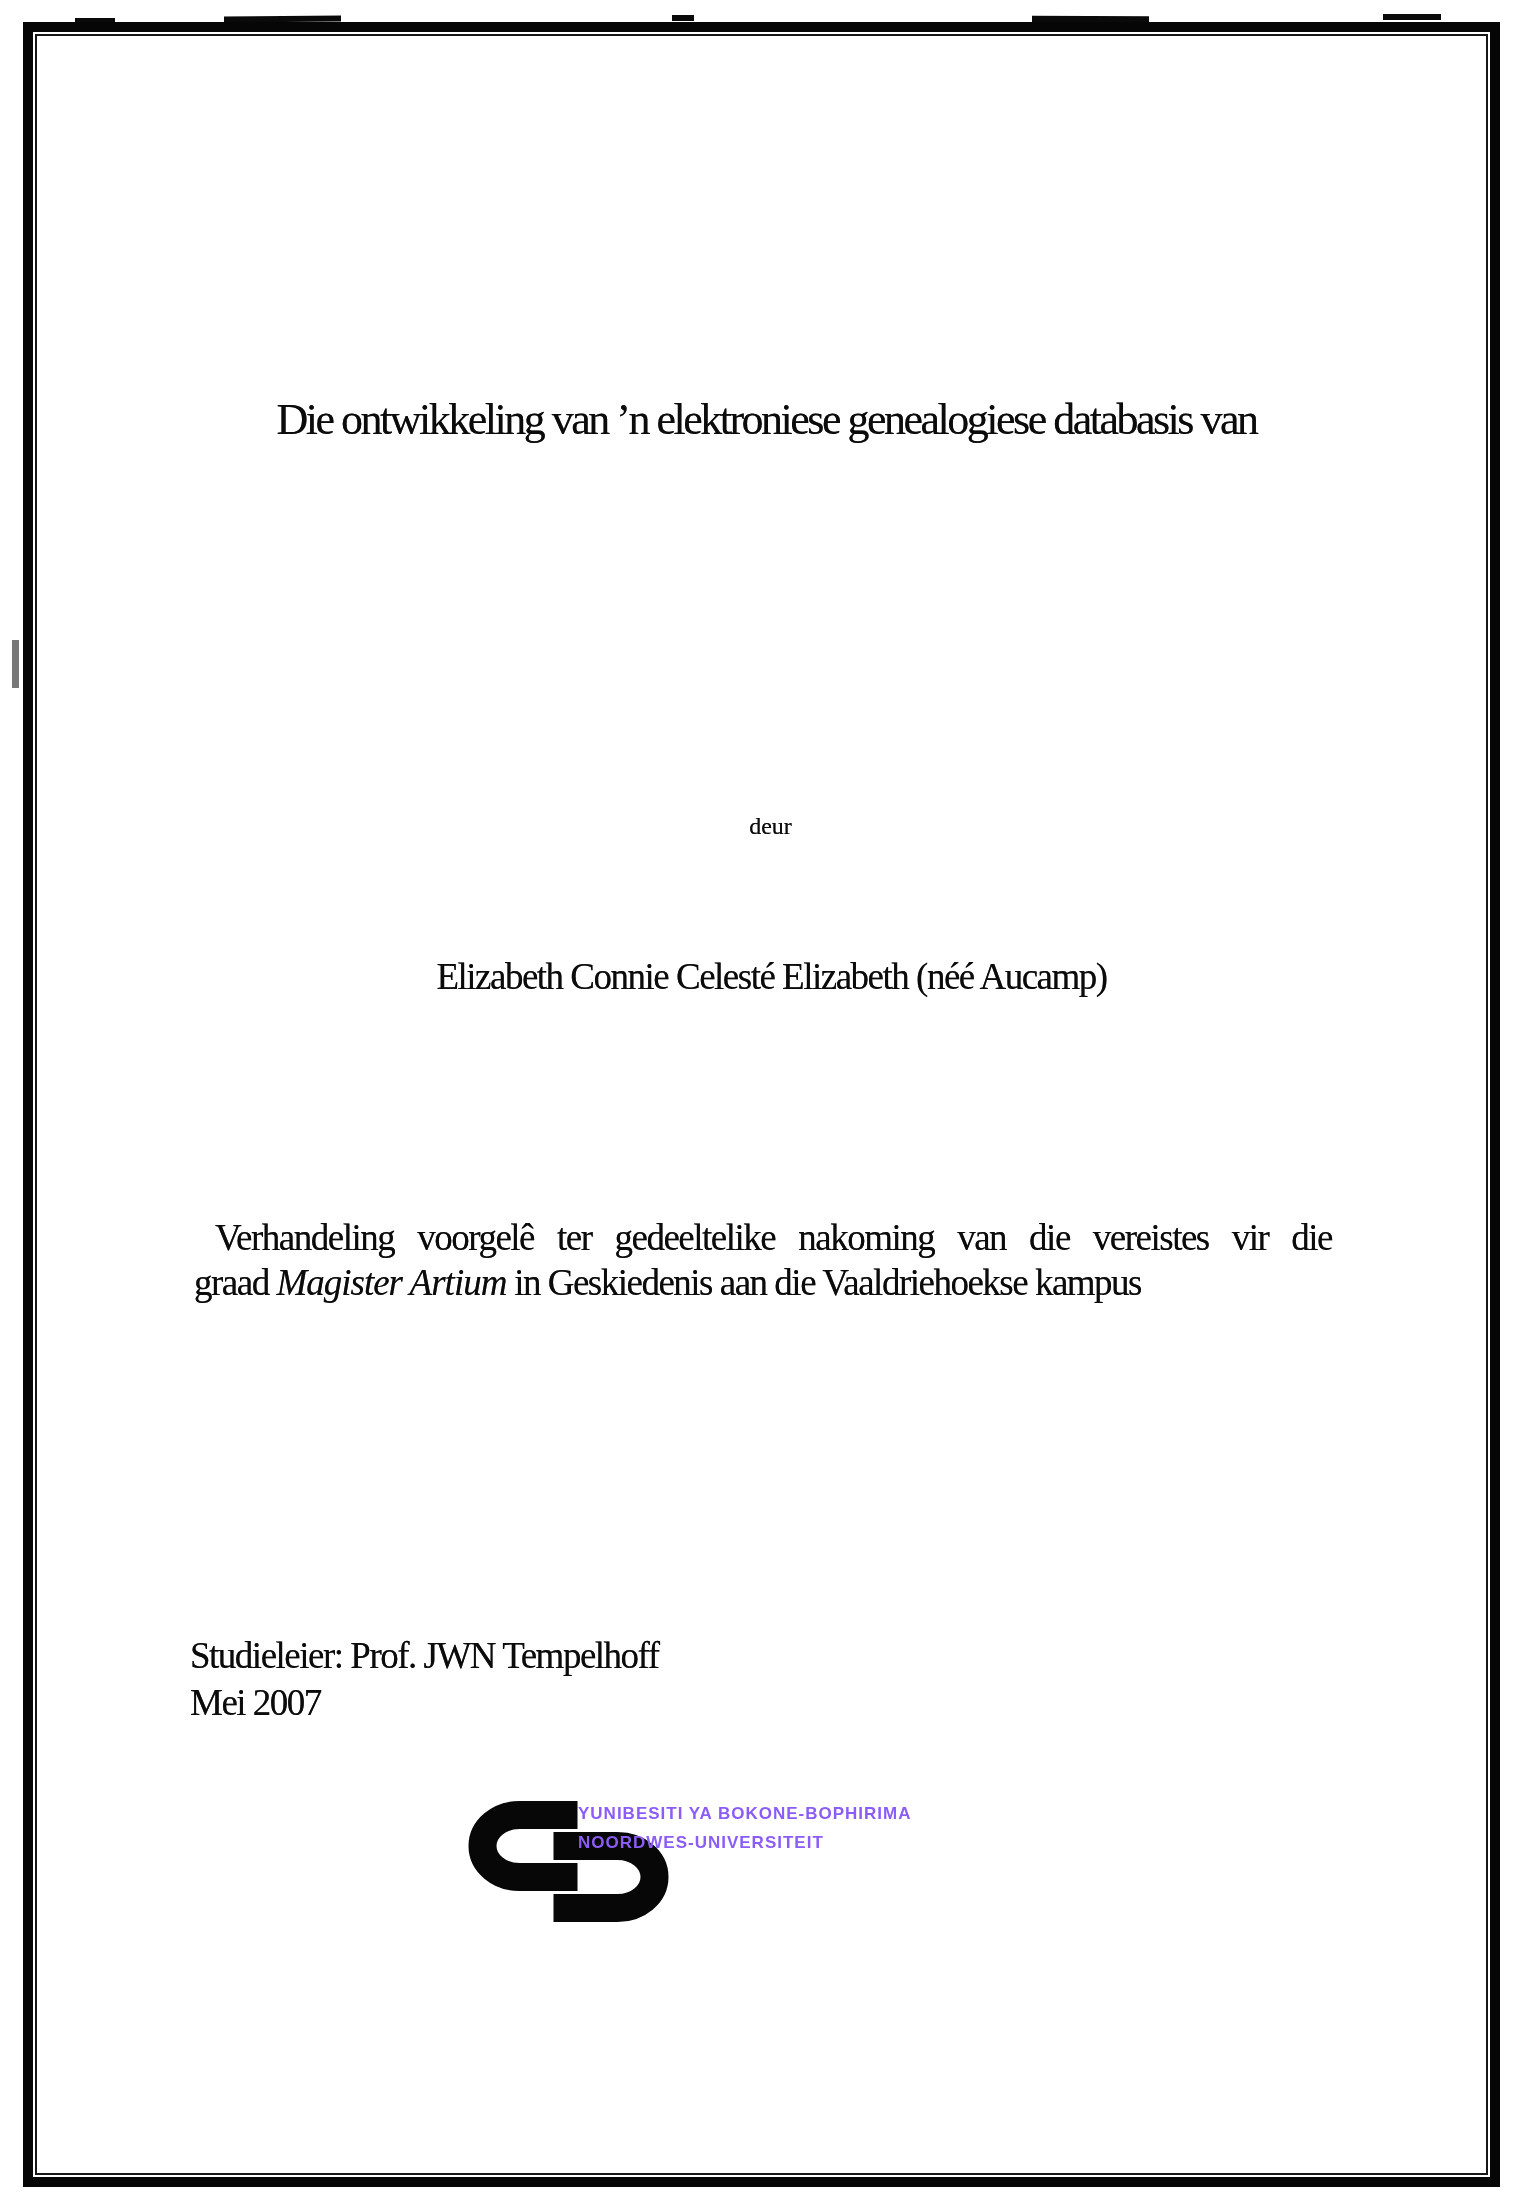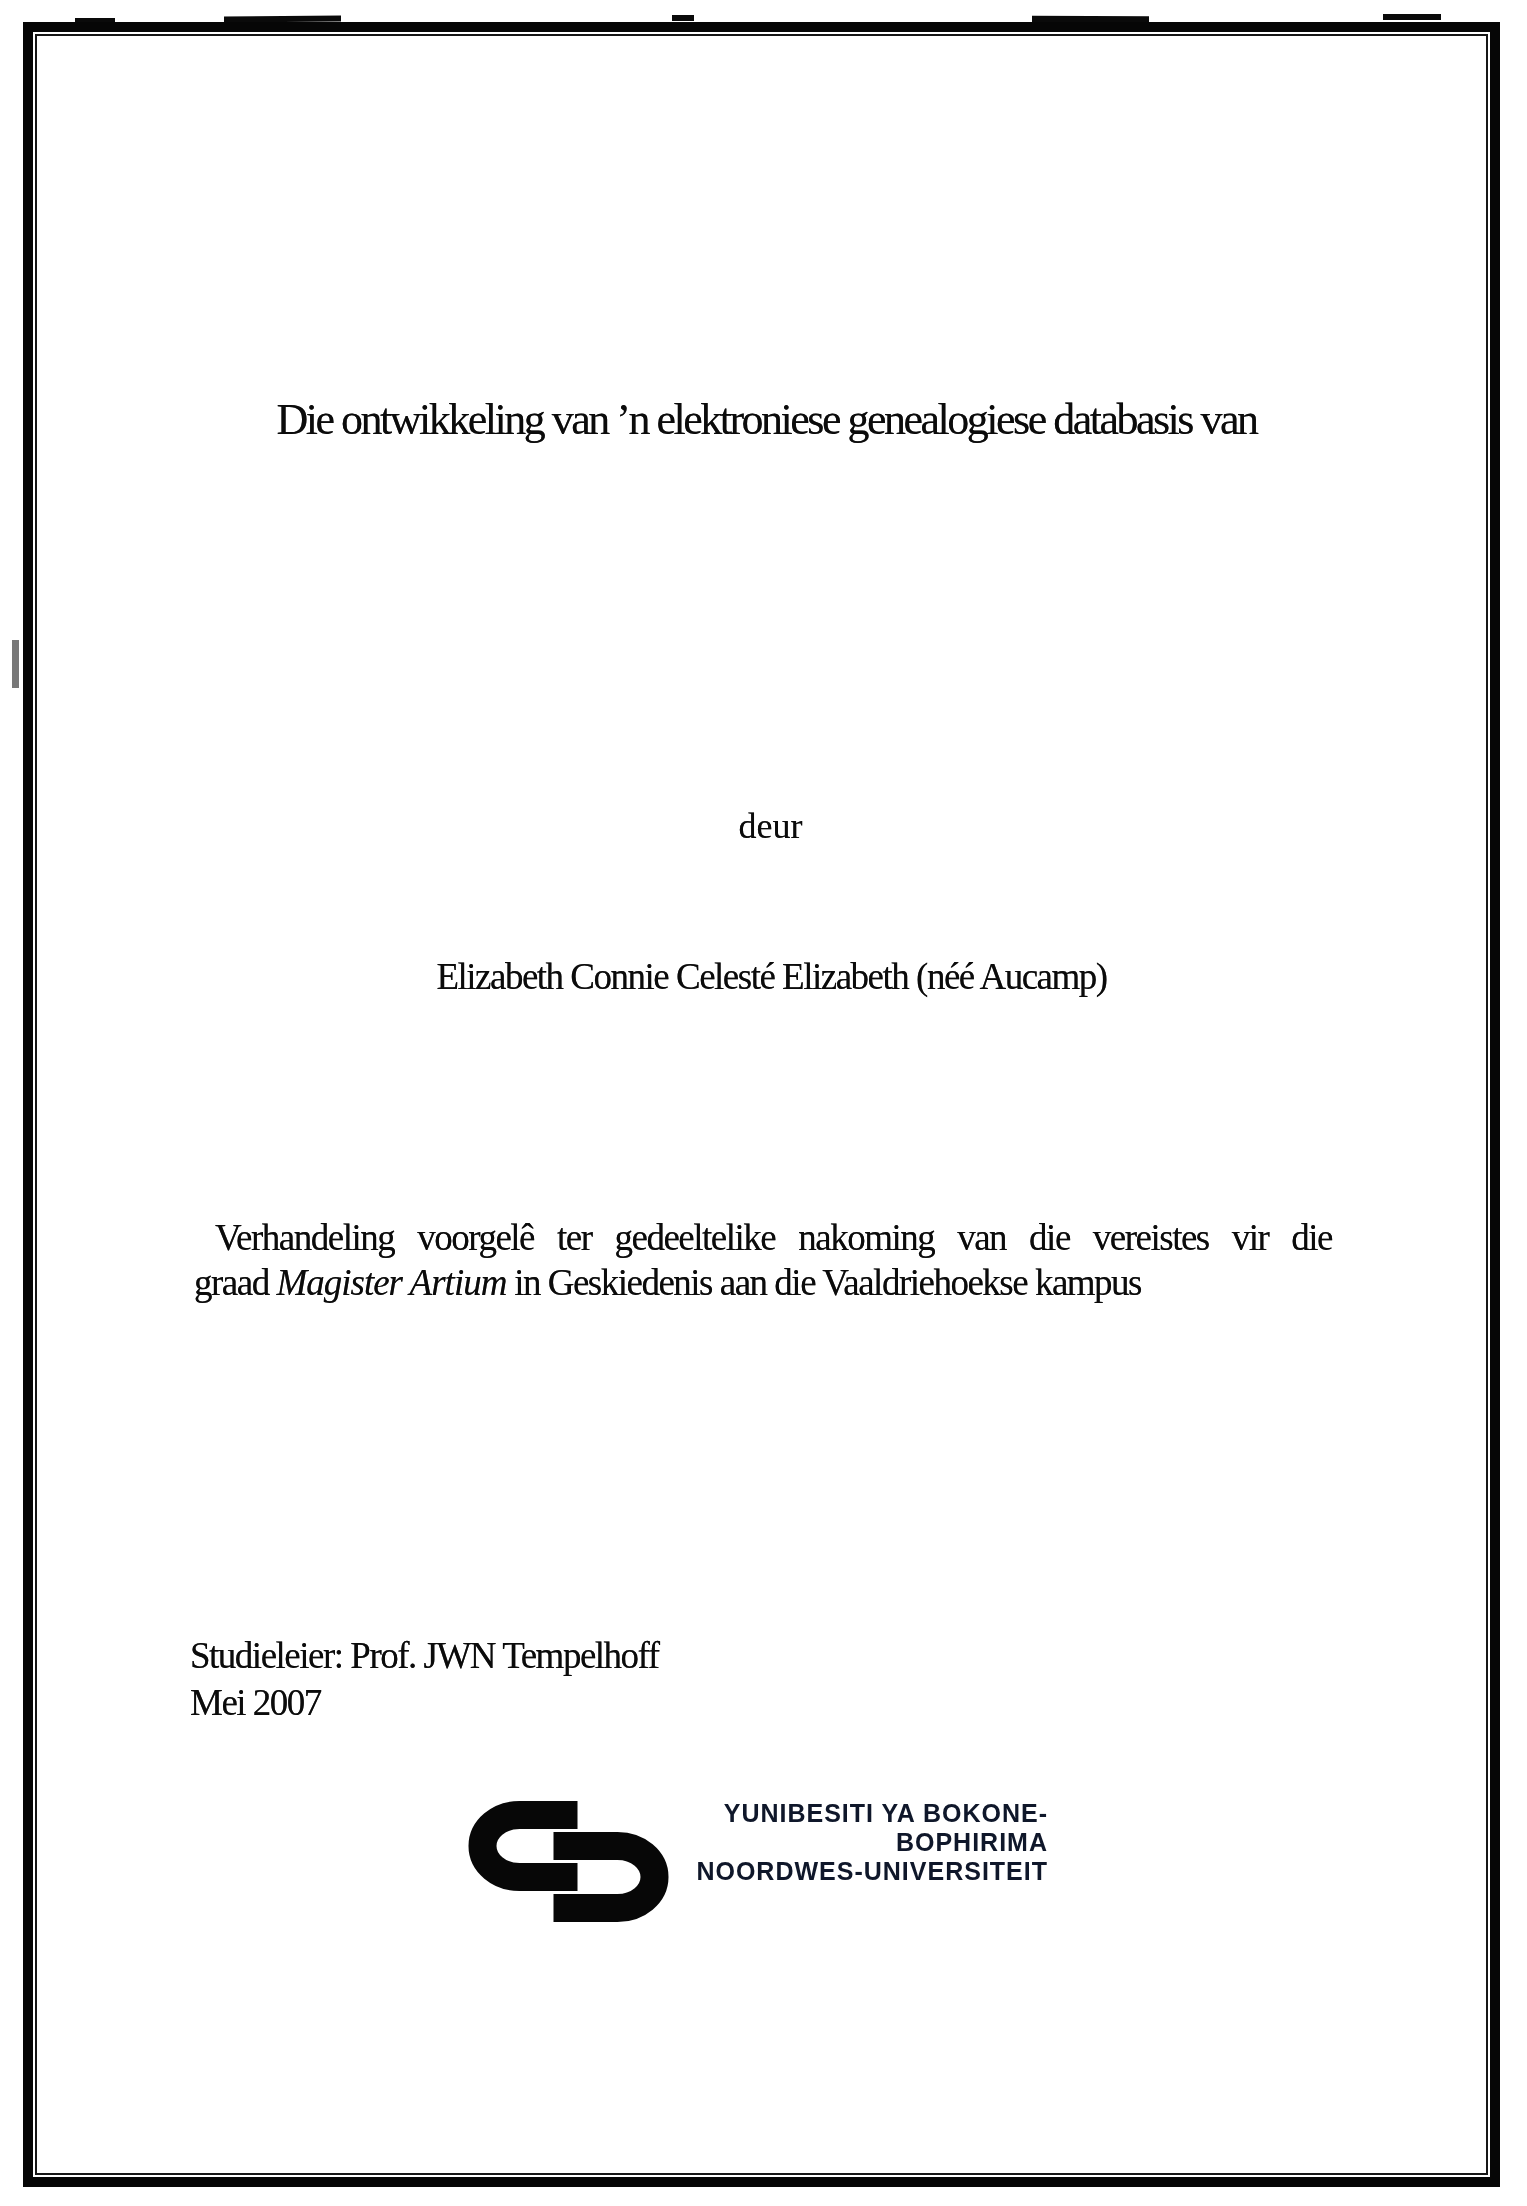--- a/index.html
+++ b/index.html
@@ -35,45 +35,44 @@
   .a5{ left:75px;  top:18px; width:40px;  height:5px; }
   .a6{ left:12px;  top:640px; width:7px; height:48px; opacity:.55; }
 
   .title{
     position:absolute; left:100px; right:94px; top:384px;
     text-align:center;
     font-size:44px; line-height:72px; letter-spacing:-2.5px;
   }
   .byline{
     position:absolute; left:14px; right:0; top:806px;
-    text-align:center; font-size:36px; line-height:40px;
+    text-align:center; font-size:24px; line-height:40px;
   }
   .author{
     position:absolute; left:16px; right:0; top:955px;
     text-align:center; font-size:37px; letter-spacing:-1.5px; line-height:44px;
   }
   .statement{
     position:absolute; left:194px; top:1215px; width:1138px;
     font-size:37px; letter-spacing:-1.5px; line-height:45px;
     text-align:left;
   }
   .statement .justified{ text-align:justify; text-align-last:justify;margin-left:21px; }
   .statement i{ letter-spacing:-1px; }
   .supervisor-block{
     position:absolute; left:190px; top:1632px;
     font-size:37px; letter-spacing:-1.5px; line-height:47px;
   }
   .logo{ position:absolute; left:0; top:0; }
   .logo-mark{ position:absolute; left:467px; top:1800px; }
   .logo-text{
     position:absolute; left:578px; top:1799px; width:470px;
-    text-align:right;
     font-family:"Liberation Sans","DejaVu Sans",sans-serif;
-    font-weight:700; font-size:25px; line-height:29px; letter-spacing:1px;
-    color:#0f172a;
+    font-weight:700; font-size:17px; line-height:29px; letter-spacing:1px;
+    color:#8b5cf6;
   }
 </style>
 </head>
 <body>
 
 <div class="page">
 
   <div class="artifact a1"></div>
   <div class="artifact a2"></div>
   <div class="artifact a3"></div>

